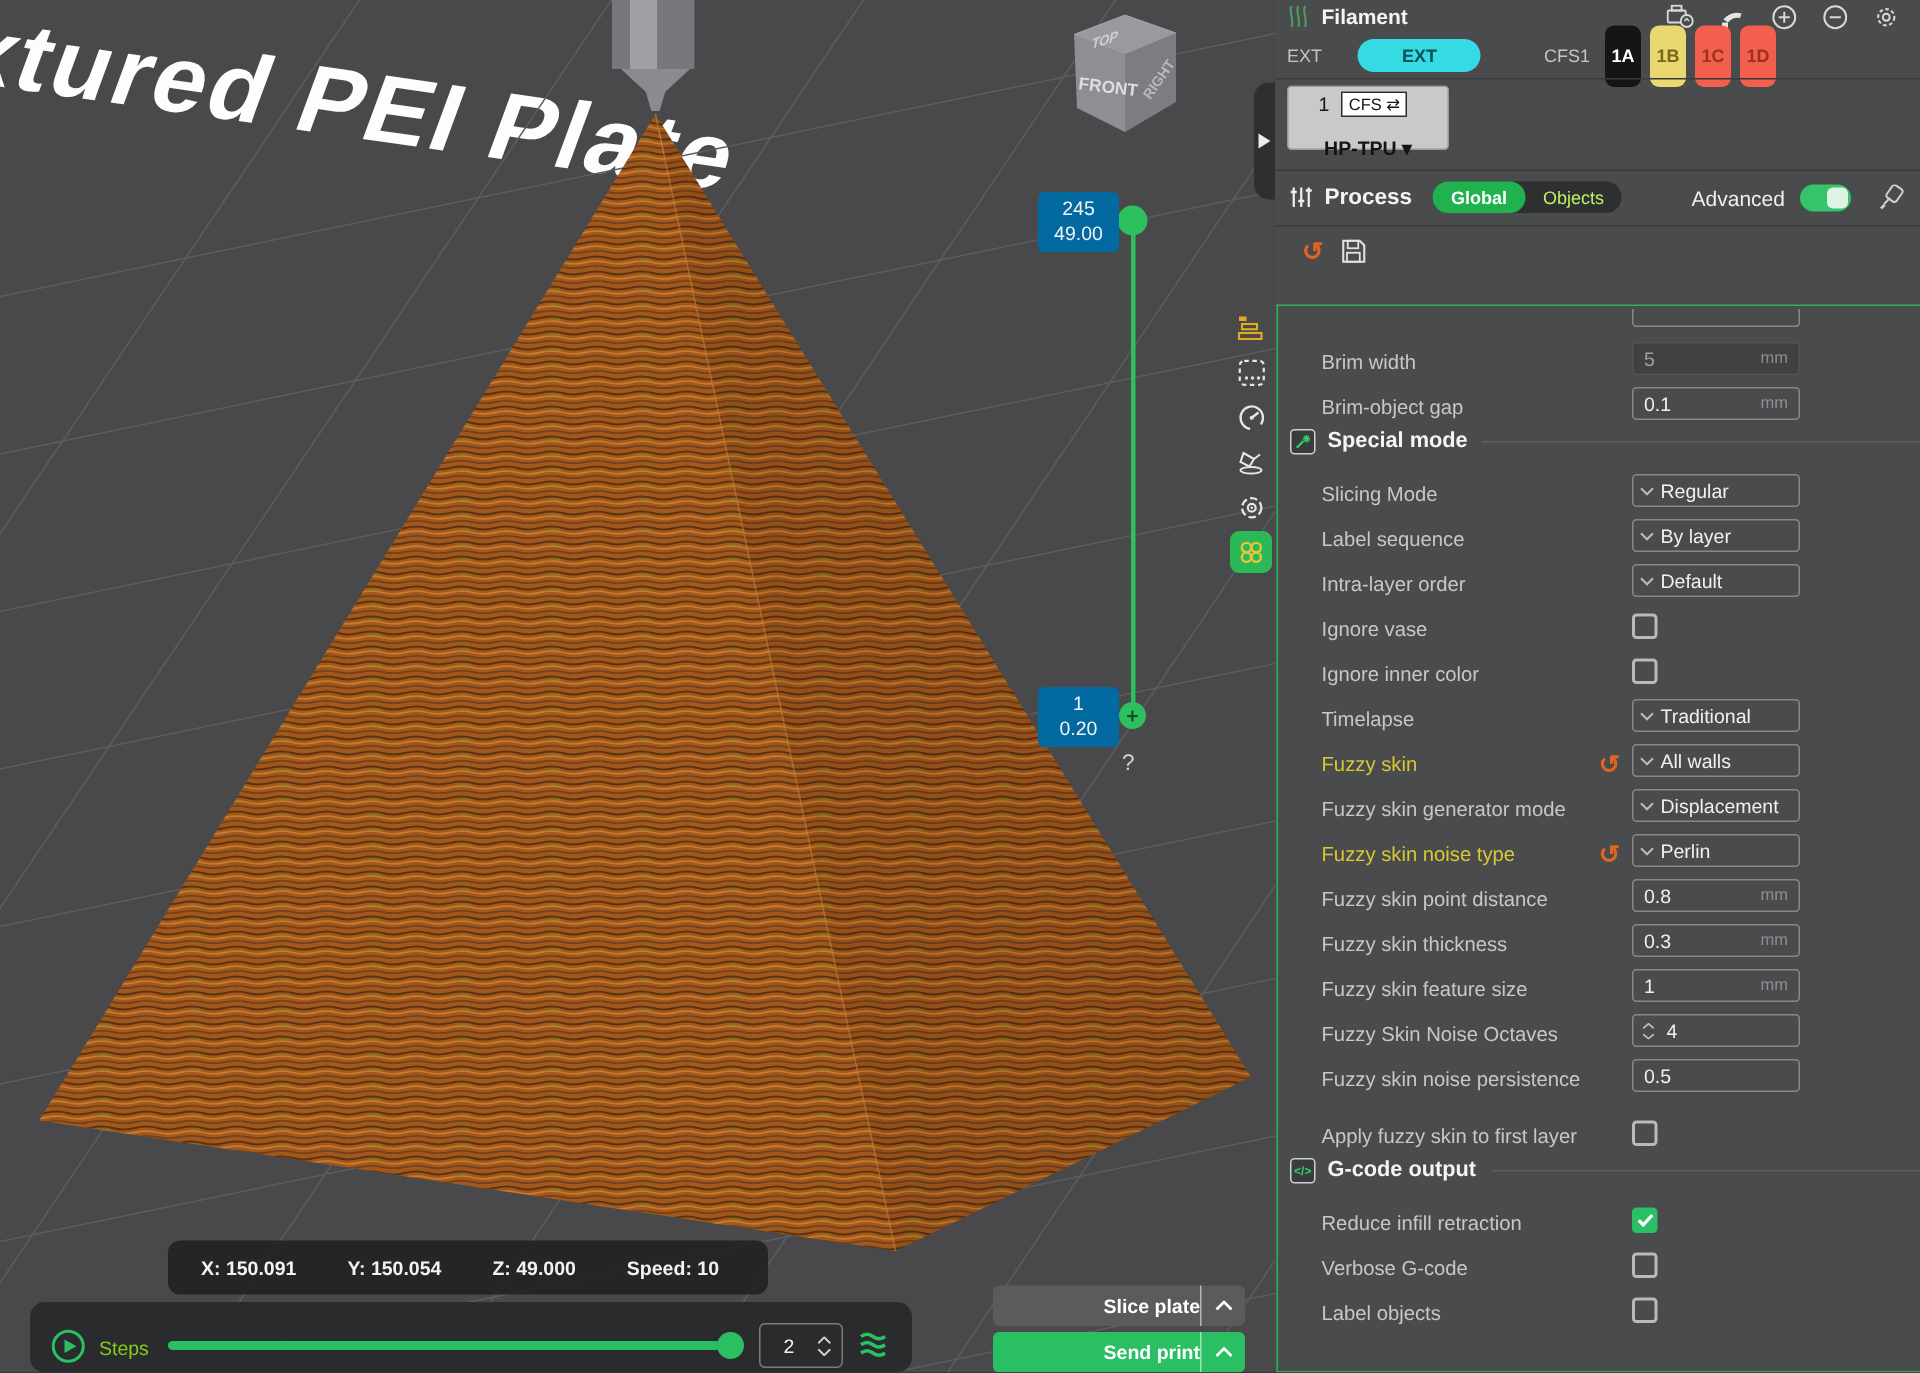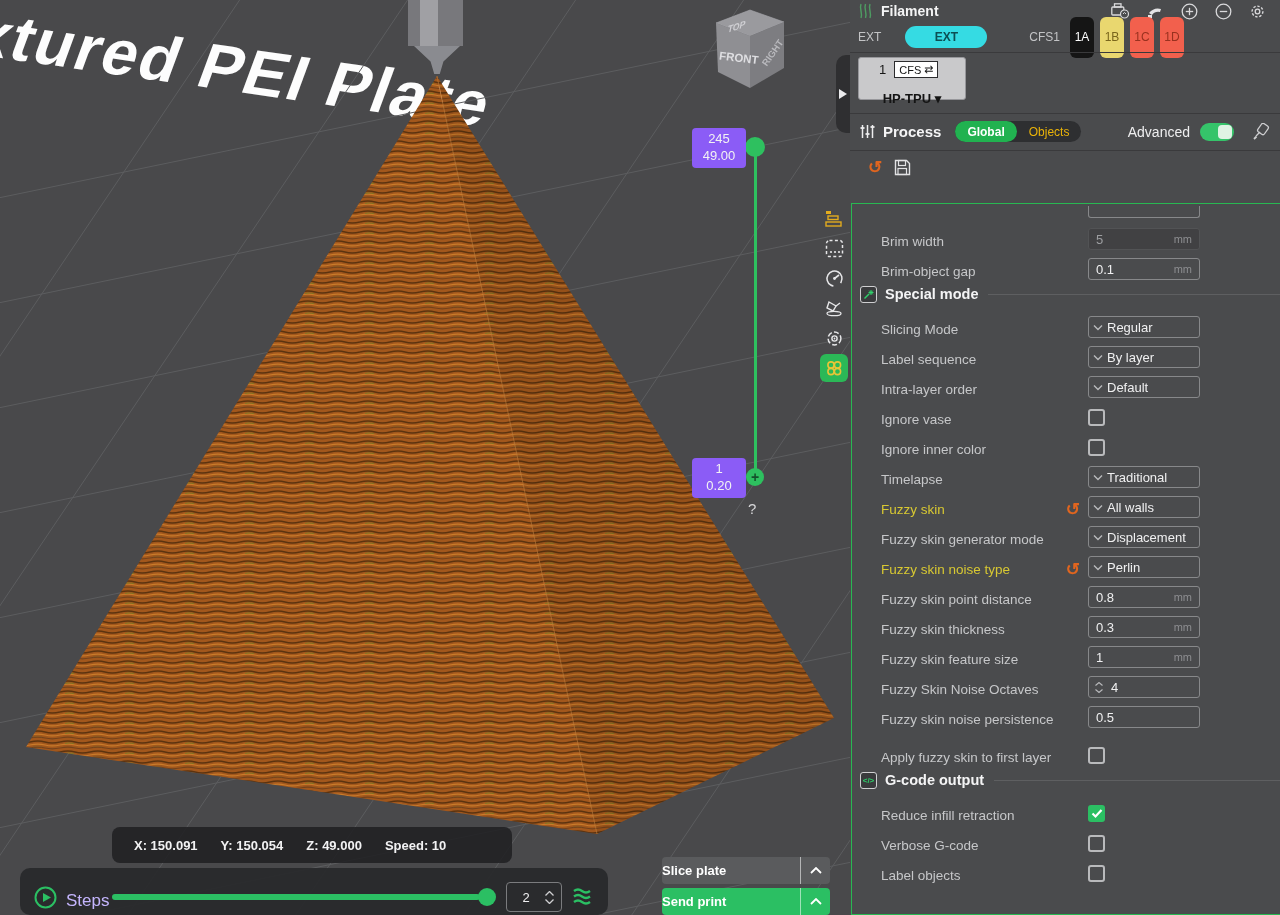--- a/index.html
+++ b/index.html
@@ -16,77 +16,77 @@
   .extruder-nozzle{position:absolute;left:414px;top:46px;width:46px;height:28px;background:rgba(160,162,167,.75);
     clip-path:polygon(0 0,100% 0,64% 55%,56% 100%,44% 100%,36% 55%)}
   .edge-blob{position:absolute;left:836px;top:55px;width:14px;height:78px;background:#2f2f31;border-radius:10px 0 0 10px}
   .collapse-arrow{position:absolute;left:839px;top:89px;width:0;height:0;
     border-left:8px solid #ececee;border-top:5px solid transparent;border-bottom:5px solid transparent}
   
   .lslider-track{position:absolute;left:754px;top:147px;width:3px;height:330px;background:#2ec05f}
   .lslider-knob-top{position:absolute;left:745px;top:137px;width:20px;height:20px;border-radius:50%;background:#2ec05f}
   .lslider-knob-bottom{position:absolute;left:746px;top:468px;width:18px;height:18px;border-radius:50%;background:#2ec05f;
     color:#14502b;font-size:14px;font-weight:700;display:flex;align-items:center;justify-content:center;line-height:1}
-  .ltip{position:absolute;width:54px;background:#8b5cf6;border-radius:4px;color:#f2f2f3;
+  .ltip{position:absolute;width:54px;background:#0369a1;border-radius:4px;color:#f2f2f3;
     font-size:13px;text-align:center;padding:3px 2px;line-height:1.3}
   .ltip-top{left:692px;top:128px}
   .ltip-bottom{left:692px;top:458px}
   .help-q{position:absolute;left:748px;top:500px;font-size:15px;color:#d6d6d8}
   
   .navcube{position:absolute;left:712px;top:8px}
   
   .vtools{position:absolute;left:820px;top:204px;display:flex;flex-direction:column;gap:2px}
   .vtool{width:28px;height:28px;display:flex;align-items:center;justify-content:center;border-radius:6px}
   .vtool.active{background:#2bb857}
   
   .status-pill{position:absolute;left:112px;top:827px;height:36px;width:400px;border-radius:8px;
-    background:rgba(30,31,33,.85);display:flex;align-items:center;padding:0 22px;gap:23px}
+    background:rgba(30,31,33,.85);display:flex;align-items:center;padding:0 22px;gap:34px}
   .status-pill span{font-size:13px;font-weight:700;color:#f2f2f3;white-space:nowrap}
   
   .steps-bar{position:absolute;left:20px;top:868px;width:588px;height:47px;border-radius:10px;
     background:rgba(40,41,43,.93)}
   .play-btn{position:absolute;left:34px;top:886px;width:23px;height:23px}
-  .steps-label{position:absolute;left:66px;top:891px;font-size:17px;color:#c4b5fd}
+  .steps-label{position:absolute;left:66px;top:891px;font-size:13px;color:#84cc16}
   .steps-track{position:absolute;left:112px;top:894px;width:368px;height:6px;border-radius:3px;background:#2bbf63}
   .steps-knob{position:absolute;left:478px;top:888px;width:18px;height:18px;border-radius:50%;background:#2bbf63}
   .steps-num{position:absolute;left:506px;top:882px;width:56px;height:30px;border:1px solid #7b7c7e;border-radius:4px;
     display:flex;align-items:center;color:#f0f0f1;font-size:13px}
   .steps-num .nval{flex:1;text-align:center}
   .steps-num .spin{display:flex;flex-direction:column;gap:3px;padding-right:7px}
   .stack-icon{position:absolute;left:572px;top:887px}
   
   .split-btn{position:absolute;left:662px;width:168px;height:27px;border-radius:4px;display:flex;align-items:center;color:#fff}
-  .split-btn .main{flex:1;text-align:left;font-size:13px;font-weight:700}
+  .split-btn .main{flex:1;text-align:right;font-size:13px;font-weight:700}
   .split-btn .more{width:30px;height:100%;display:flex;align-items:center;justify-content:center;border-left:1px solid rgba(255,255,255,.55)}
   .slice-btn{top:857px;background:#5a5b5d}
   .send-btn{top:888px;background:#2bbf63}
   
   .panel{position:absolute;left:850px;top:0;width:430px;height:915px;background:#4a4b4d}
   .fil-header{position:absolute;left:0;top:0;width:100%;height:22px;display:flex;align-items:center;padding:0 8px}
   .fil-title{font-size:14px;font-weight:700;color:#f4f4f5;margin-left:8px}
   .fil-hicons{margin-left:auto;display:flex;align-items:center;gap:17px;padding-right:6px}
   .ext-row{position:absolute;left:0;top:22px;width:100%;height:30px;display:flex;align-items:center;padding:0 8px}
   .mini-label{font-size:12px;color:#c3c4c6}
   .ext-btn{width:82px;height:22px;border-radius:12px;background:#35dbe3;color:#0c4f54;font-size:12px;font-weight:700;
     display:flex;align-items:center;justify-content:center;margin-left:24px}
   .cfs-label{margin-left:42px}
   .slot-chips{display:flex;gap:6px;margin-left:10px}
-  .chip{width:24px;height:41px;border-radius:6px;font-size:12px;font-weight:400;display:flex;align-items:center;justify-content:center}
+  .chip{width:24px;height:41px;border-radius:6px;font-size:12px;font-weight:700;display:flex;align-items:center;justify-content:center}
   .hdiv{position:absolute;left:0;width:100%;height:1px;background:#3a3a3c}
   .fil-card{position:absolute;left:8px;top:57px;width:108px;height:43px;background:#c9c9cb;border:1px solid #97979b;border-radius:3px;padding:3px 6px}
   .fil-card .r1{display:flex;align-items:center;gap:8px}
   .fil-card .idx{font-size:13px;color:#161616;margin-left:14px}
   .cfs-box{background:#fff;border:1px solid #2c2c2e;font-size:11px;color:#141414;padding:0 4px;height:17px;display:flex;align-items:center;gap:3px}
   .fil-mat{font-size:13px;font-weight:700;color:#141414;text-align:center;margin-top:13px}
   .proc-row{position:absolute;left:0;top:117px;width:100%;height:29px;display:flex;align-items:center;padding:0 10px}
   .proc-title{font-size:15px;font-weight:700;color:#f4f4f5;margin-left:8px}
   .seg-toggle{display:flex;align-items:center;height:21px;background:#2e2f31;border-radius:11px;margin-left:14px}
   .seg{padding:0 12px;font-size:12px;height:21px;display:flex;align-items:center;border-radius:11px}
   .seg.on{background:#21b250;color:#fff;font-weight:700}
-  .seg.off{color:#eab308}
+  .seg.off{color:#bef264}
   .adv-label{margin-left:auto;font-size:14px;color:#eeeeef}
   .switch{width:34px;height:18px;border-radius:9px;background:#35c46a;margin-left:10px;position:relative}
   .switch .knob{position:absolute;right:2px;top:2px;width:14px;height:14px;border-radius:4px;background:#dff3e4}
   .paint-icon{margin-left:18px}
   .preset-row{position:absolute;left:0;top:159px;width:100%;display:flex;align-items:center;padding:0 8px}
   .preset-select{width:374px;height:30px;border:1px solid #77787a;border-radius:6px;display:flex;align-items:center;padding:0 10px;gap:8px}
   .preset-select span{font-size:14px;color:#f2f2f3;white-space:nowrap;overflow:hidden}
   .undo-glyph{color:#e0651f;font-size:17px;font-weight:700;line-height:1}
   .preset-row .undo-glyph{margin-left:10px}
   .preset-row .save{margin-left:12px}

